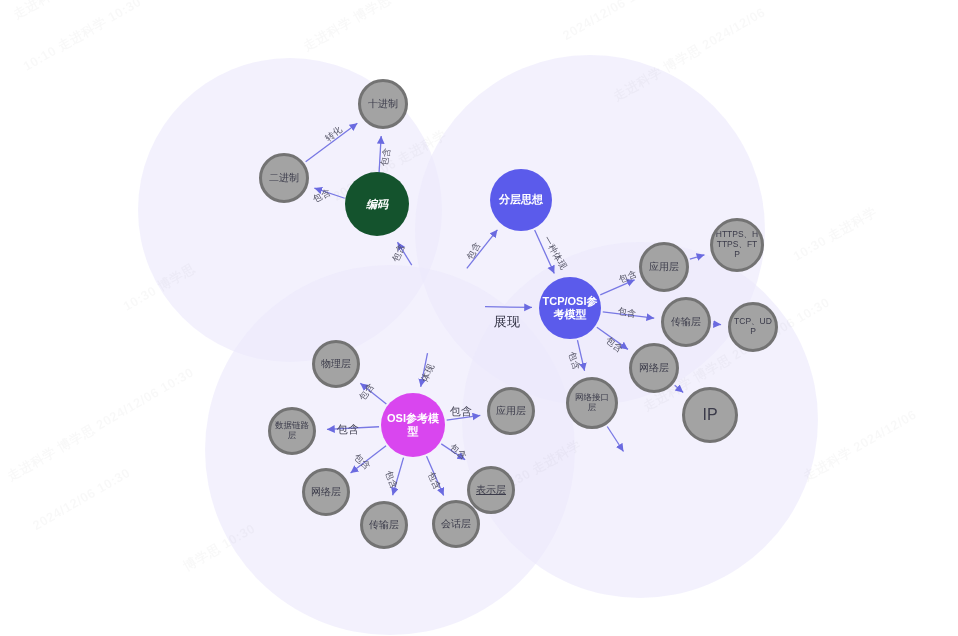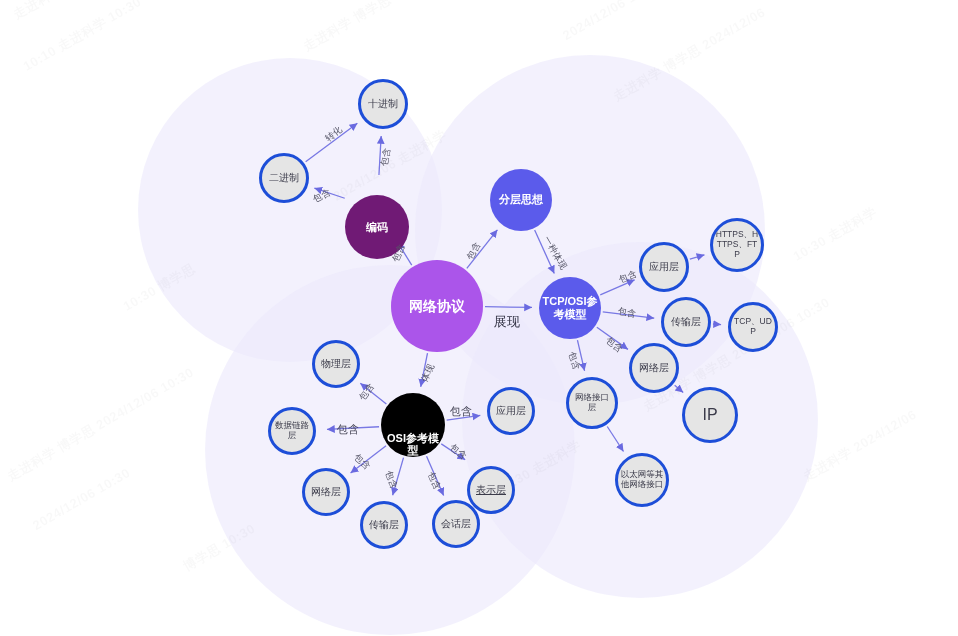--- a/index.html
+++ b/index.html
@@ -71,25 +71,25 @@
     border: none;
   }
   .node.branch {
     background: #5b5beb;
     color: #ffffff;
     font-size: 11px;
     font-weight: bold;
     border: none;
   }
   .node.leaf {
-    background: #e5e5e5;
+    background: #a3a3a3;
     color: #3b3b4a;
     font-size: 10px;
     font-weight: normal;
-    border: 3px solid #1d4ed8;
+    border: 3px solid #737373;
     text-align: center;
   }
   .node.leaf.big {
     font-size: 16px;
   }
   .node.leaf.tiny {
     font-size: 8.5px;
   }
 
   .elabel {
@@ -161,33 +161,30 @@
         <line x1="386.3494616994357" y1="403.8872358917607" x2="360.29902021522037" y2="383.24987315751224" stroke="#7878e4" stroke-width="1.3" marker-end="url(#arrow)"></line>
         <line x1="379.044619441796" y1="426.74130156708736" x2="326.95931756777424" y2="429.4123426888321" stroke="#7878e4" stroke-width="1.3" marker-end="url(#arrow)"></line>
         <line x1="386.06229888705013" y1="445.74512614445564" x2="350.5608451323955" y2="473.0853261624081" stroke="#7878e4" stroke-width="1.3" marker-end="url(#arrow)"></line>
         <line x1="403.5301686916417" y1="457.65459071847687" x2="392.6342579576208" y2="495.2266966978593" stroke="#7878e4" stroke-width="1.3" marker-end="url(#arrow)"></line>
         <line x1="426.5451684368572" y1="456.1853877964852" x2="443.64999348404194" y2="495.56626406791054" stroke="#7878e4" stroke-width="1.3" marker-end="url(#arrow)"></line>
         <line x1="441.2897100074867" y1="443.8598066716578" x2="465.2064408755268" y2="459.8042939170179" stroke="#7878e4" stroke-width="1.3" marker-end="url(#arrow)"></line>
         <line x1="446.65828278447964" y1="420.1916738879315" x2="480.31156569650386" y2="415.3840620433566" stroke="#7878e4" stroke-width="1.3" marker-end="url(#arrow)"></line>
       </g>
   </svg>
   <div id="node-layer">
-      <div class="node root" style="left: 391px; top: 260px; width: 92px; height: 92px; background: rgb(171, 85, 234);">
-        <span class="nlabel">网络协议</span>
-      </div>
-      <div class="node branch" style="left: 345px; top: 195px; width: 64px; height: 64px; background: #701a75;">
+      <div class="node branch" style="left: 345px; top: 172px; width: 64px; height: 64px; background: #14532d; font-style: italic;">
         <span class="nlabel">编码</span>
       </div>
       <div class="node branch" style="left: 490px; top: 169px; width: 62px; height: 62px; background: rgb(91, 91, 235); font-family: Liberation Mono, monospace;">
         <span class="nlabel">分层思想</span>
       </div>
       <div class="node branch" style="left: 539px; top: 277px; width: 62px; height: 62px; background: rgb(91, 91, 235);">
         <span class="nlabel">TCP/OSI参考模型</span>
       </div>
-      <div class="node branch" style="left: 381px; top: 393px; width: 64px; height: 64px; background: #000000; align-items: flex-end;">
+      <div class="node branch" style="left: 381px; top: 393px; width: 64px; height: 64px; background: #d946ef;">
         <span class="nlabel">OSI参考模型</span>
       </div>
       <div class="node leaf" style="left: 358px; top: 79px; width: 50px; height: 50px;">
         <span class="nlabel">十进制</span>
       </div>
       <div class="node leaf" style="left: 259px; top: 153px; width: 50px; height: 50px;">
         <span class="nlabel">二进制</span>
       </div>
       <div class="node leaf" style="left: 639px; top: 242px; width: 50px; height: 50px;">
         <span class="nlabel">应用层</span>
@@ -202,23 +199,20 @@
         <span class="nlabel">TCP、UDP</span>
       </div>
       <div class="node leaf" style="left: 629px; top: 343px; width: 50px; height: 50px;">
         <span class="nlabel">网络层</span>
       </div>
       <div class="node leaf big" style="left: 682px; top: 387px; width: 56px; height: 56px;">
         <span class="nlabel">IP</span>
       </div>
       <div class="node leaf tiny" style="left: 566px; top: 377px; width: 52px; height: 52px;">
         <span class="nlabel">网络接口层</span>
-      </div>
-      <div class="node leaf tiny" style="left: 615px; top: 453px; width: 54px; height: 54px;">
-        <span class="nlabel">以太网等其他网络接口</span>
       </div>
       <div class="node leaf" style="left: 312px; top: 340px; width: 48px; height: 48px;">
         <span class="nlabel">物理层</span>
       </div>
       <div class="node leaf tiny" style="left: 268px; top: 407px; width: 48px; height: 48px;">
         <span class="nlabel">数据链路层</span>
       </div>
       <div class="node leaf" style="left: 302px; top: 468px; width: 48px; height: 48px;">
         <span class="nlabel">网络层</span>
       </div>

